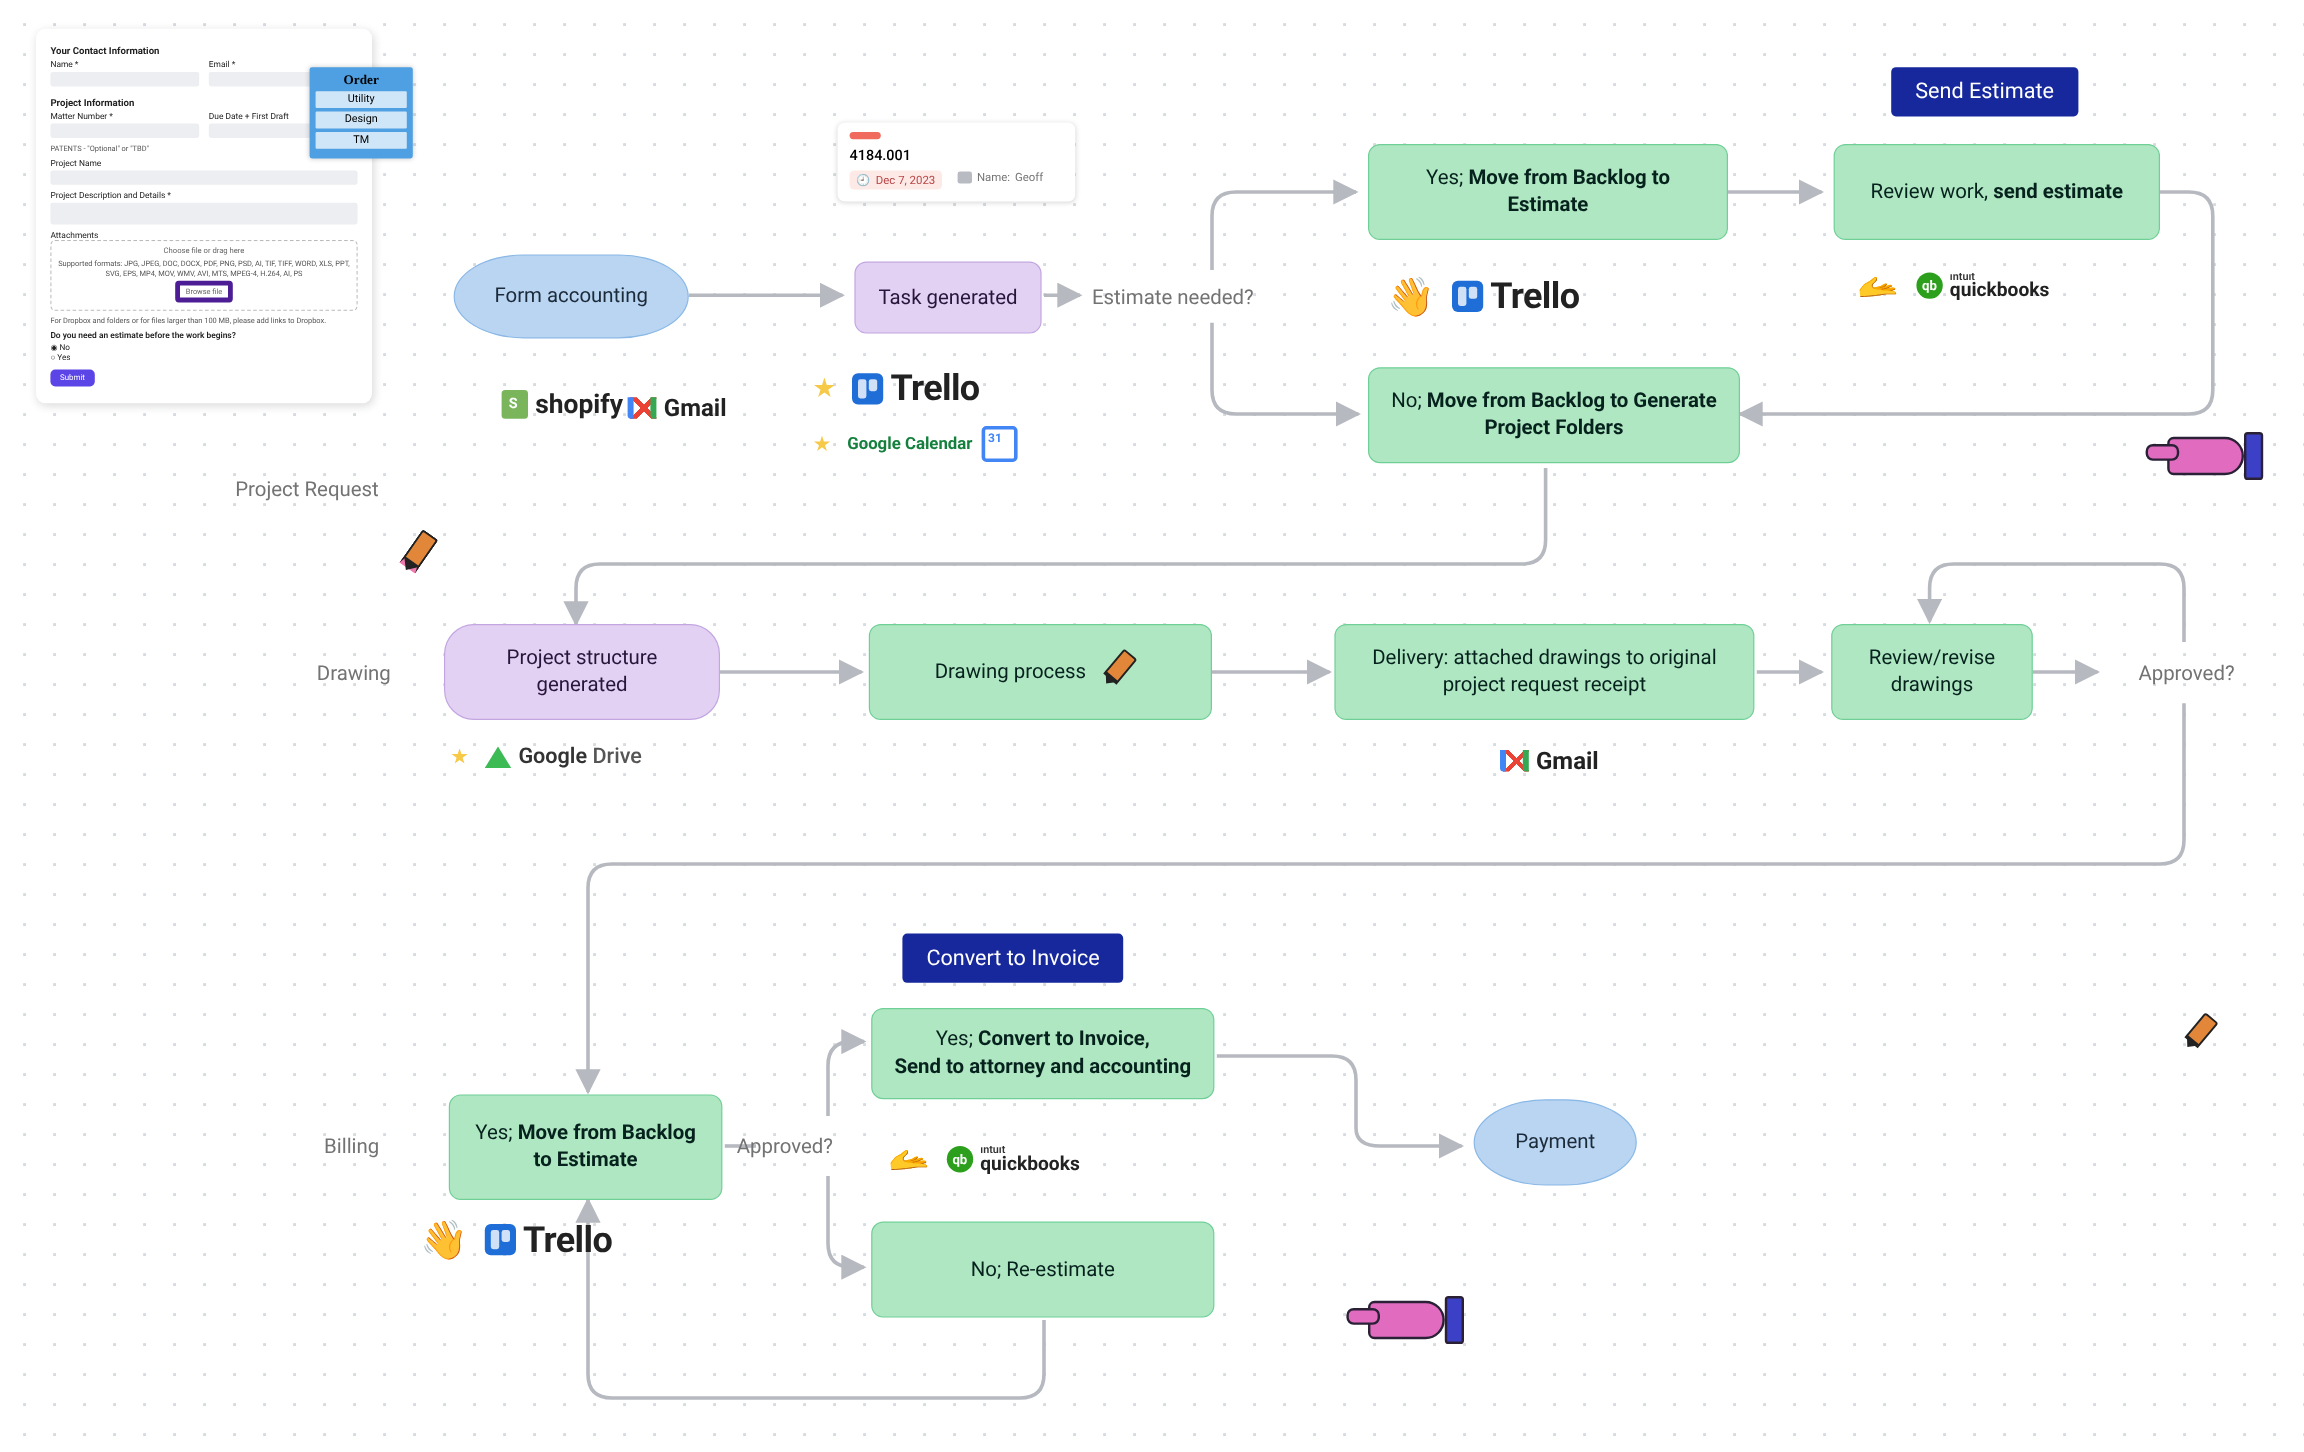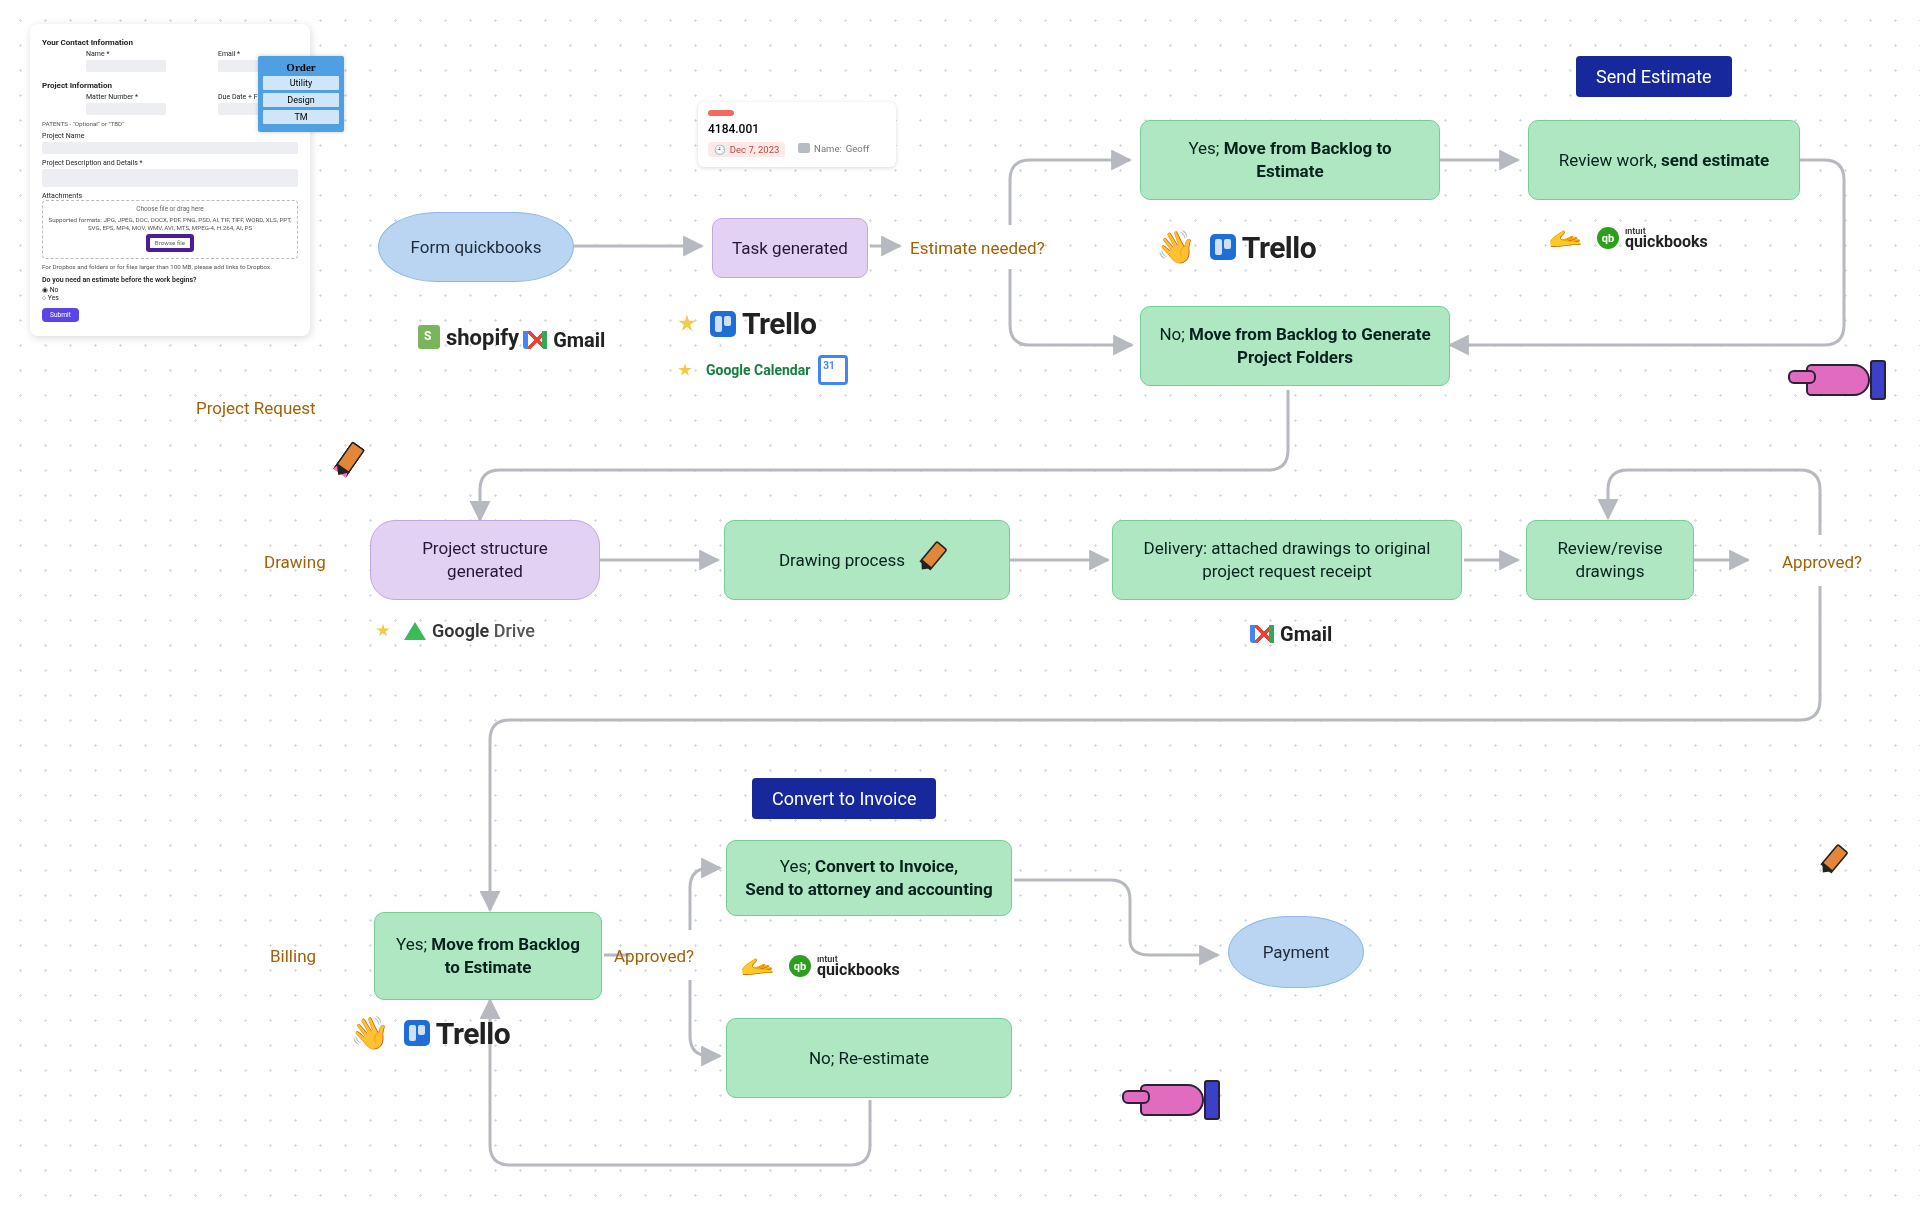--- a/index.html
+++ b/index.html
@@ -44,21 +44,21 @@
     border: none;
     border-radius: 4px;
     padding: 10px 20px;
     display: inline-flex;
     align-items: center;
     justify-content: center;
   }
 
   .plain-label {
     font-size: 17px;
-    color: #a16207;
+    color: #737373;
   }
 
   
   .form-card {
     width: 280px;
     background: #fff;
     border-radius: 8px;
     box-shadow: 1px 2px 8px rgba(0,0,0,.15);
     padding: 10px 12px 14px 12px;
     font-size: 7px;
@@ -67,21 +67,21 @@
     box-sizing: border-box;
   }
   .form-card .field {
     background: #eceef1;
     height: 12px;
     border-radius: 2px;
     margin: 2px 0 5px 0;
   }
   .form-card .field.big { height: 18px; }
   .form-card .two { display: flex; gap: 8px; }
-  .form-card .two > div { flex: 1; margin-left: 44px; }
+  .form-card .two > div { flex: 1; }
   .form-card .sect { font-weight: 700; margin: 4px 0 3px 0; font-size: 8px; }
   .form-card .desc { color:#555; font-size:6.2px; line-height:1.3; }
   .form-card .upload {
     border:1px dashed #bbb; border-radius:4px; text-align:center;
     padding:4px 4px 6px;
     font-size:6.4px; color:#666;
   }
   .form-card .mini-btn {
     display:inline-block; border:4px solid #4c1d95; border-radius:3px; padding:1px 5px; font-size:6.2px; margin-top:2px;
   }
@@ -321,21 +321,21 @@
   <h5>Order</h5>
   <div class="row">Utility</div>
   <div class="row">Design</div>
   <div class="row">TM</div>
 </div>
 <span class="pos pencil eraser" style="left:330px; top:124px; transform:rotate(35deg) scale(0.9)"></span>
 
 <div class="pos plain-label" style="left:196px; top:398px;">Project Request</div>
 
 
-<div class="pos node blue-oval" style="left:378px; top:212px; width:196px; height:70px;">Form quickbooks</div>
+<div class="pos node blue-oval" style="left:378px; top:212px; width:196px; height:70px;">Form accounting</div>
 
 
 <div class="pos" style="left:418px; top:314px;">
   <div class="brand shopify">
     <span class="bag"></span>
       <span>shopify</span>
   </div>
   <div class="brand gmail" style="margin-top:14px">
     <span class="env"></span>
       <span>Gmail</span>

